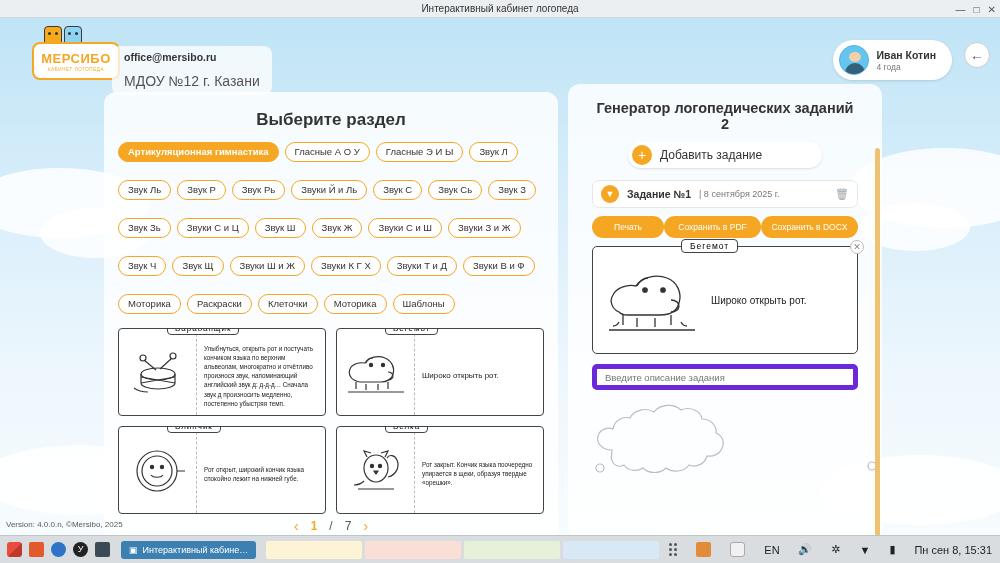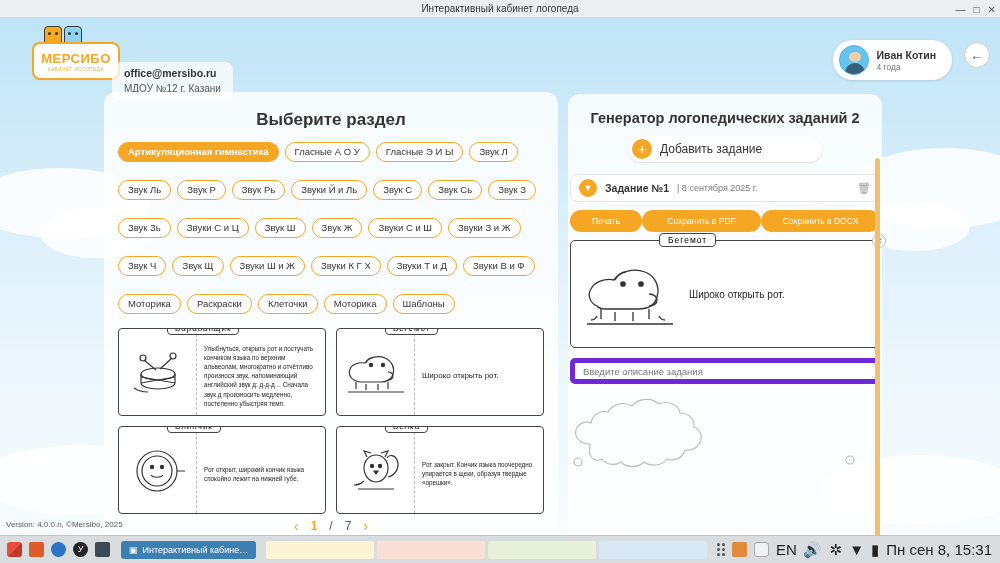--- a/index.html
+++ b/index.html
@@ -72,28 +72,28 @@
   }
   .lchar { width: 18px; height: 20px; border-radius: 4px 4px 3px 3px; border: 1.5px solid #3b3b3b; background: #fff; position: relative; }
   .lchar.orange { background: #f7a81b; }
   .lchar.blue { background: #8fd3f4; }
   .lchar:after {
     content: ""; position: absolute; left: 3px; top: 5px; width: 3px; height: 3px;
     border-radius: 50%; background: #333; box-shadow: 7px 0 0 #333;
   }
 
   .office-box {
-    position: absolute; left: 112px; top: 44px;
+    position: absolute; left: 112px; top: 28px;
     background: rgba(255,255,255,.75);
     border-radius: 8px;
     padding: 5px 12px 6px 12px;
     min-width: 110px;
   }
   .office-mail { font-size: 10.5px; font-weight: bold; color: #333; }
-  .office-org { font-size: 10px; color: #555; margin-top: 4px; }
+  .office-org { font-size: 14px; color: #555; margin-top: 10px; }
 
   .user-box {
     position: absolute; right: 48px; top: 22px;
     background: #ffffff;
     border-radius: 22px;
     height: 40px; padding: 0 16px 0 6px;
     display: flex; align-items: center; gap: 8px;
     box-shadow: 0 1px 3px rgba(0,0,0,.12);
   }
   .avatar {
@@ -191,25 +191,25 @@
   .pager {
     position: absolute; left: 0; right: 0; bottom: 12px;
     display: flex; align-items: center; justify-content: center; gap: 12px;
     font-size: 12px; color: #555;
   }
   .pager .num { color: #f5a623; font-weight: bold; }
   .pager .arrow { color: #f5a623; font-size: 15px; cursor: pointer; }
 
   
   .right-panel {
-    position: absolute; left: 568px; top: 76px;
+    position: absolute; left: 568px; top: 66px;
     width: 314px; height: 454px;
     background: rgba(255,255,255,.82);
     border-radius: 12px;
-    padding: 10px 2px;
+    padding: 10px 24px;
   }
   .right-title {
     text-align: center;
     font-size: 14.5px; font-weight: bold; color: #333;
     margin: 6px 0 10px 0;
   }
   .add-task {
     margin: 0 auto 12px auto;
     width: 194px; height: 26px;
     background: #fff; border-radius: 14px;
@@ -315,21 +315,21 @@
     display: flex; align-items: center;
     border-top: 1px solid #bfc4c8;
   }
   .tb-left { display: flex; align-items: center; gap: 7px; padding-left: 7px; }
   .tb-icon { width: 15px; height: 15px; border-radius: 3px; }
   .tb-win { display: flex; align-items: center; gap: 5px;
     background: #3c7fb1; color: #fff; border-radius: 3px;
     height: 18px; padding: 0 8px; font-size: 9px; margin-left: 4px; }
   .tb-strip { flex: 1; display: flex; gap: 3px; padding: 0 10px; }
   .strip { flex: 1; height: 18px; border-radius: 2px; }
-  .tb-right { display: flex; align-items: center; gap: 7px; padding-right: 8px; font-size: 15px; color: #222; }
+  .tb-right { display: flex; align-items: center; gap: 19px; padding-right: 8px; font-size: 11px; color: #222; }
   .dots { display: grid; grid-template-columns: repeat(2, 3px); gap: 2px; }
   .dots i { width: 3px; height: 3px; background: #555; border-radius: 50%; display: block; }
 </style>
 </head>
 <body>
 
 <div class="titlebar">
   <span>Интерактивный кабинет логопеда</span>
   <div class="win-buttons">
     <span>—</span>

